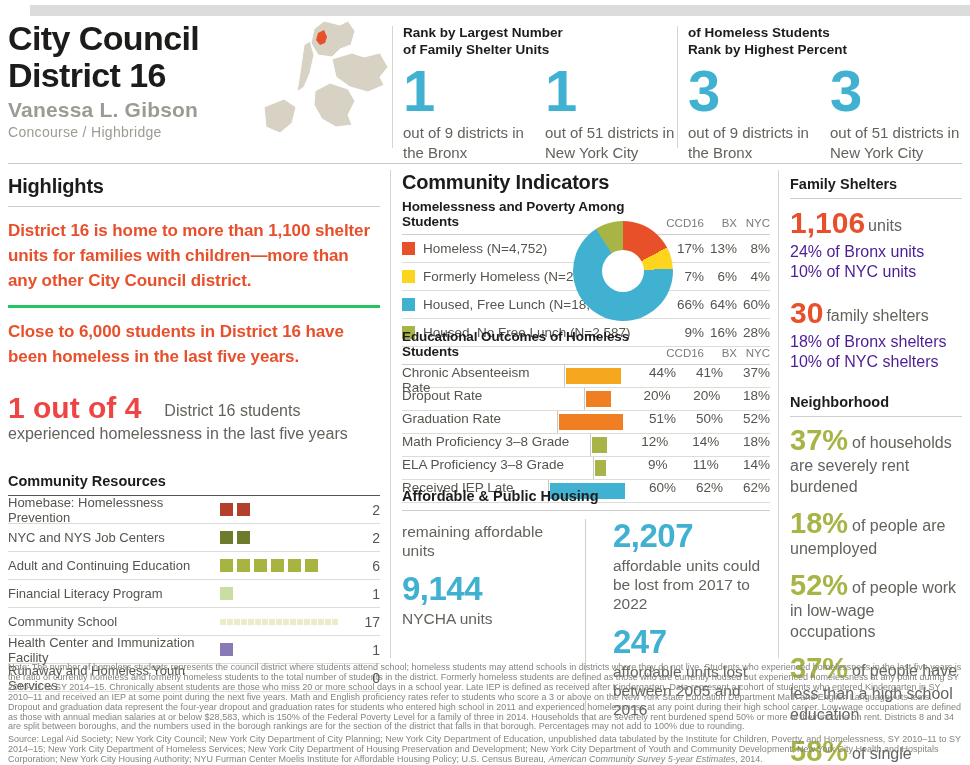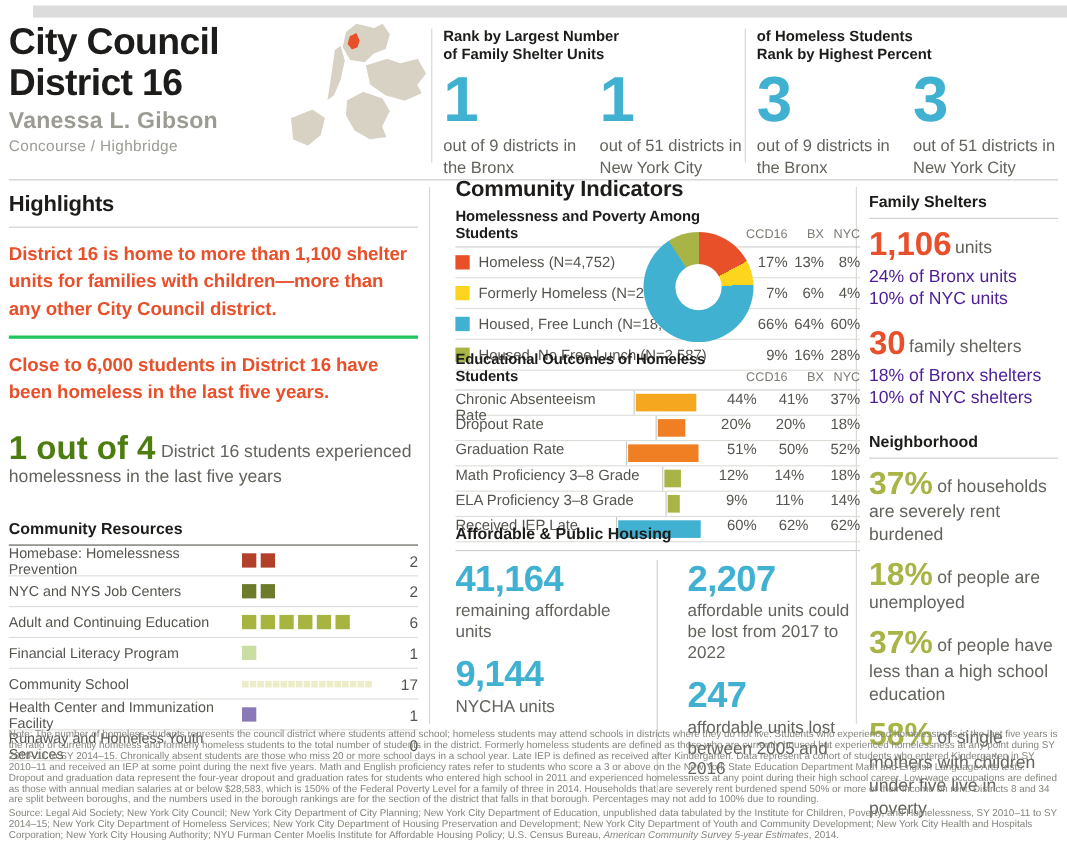--- a/index.html
+++ b/index.html
@@ -28,34 +28,34 @@
   .vd4{left:778px;top:170px;height:488px;}
   .hdiv{position:absolute;left:8px;right:8px;top:163px;height:1px;background:#c9c8c5;}
 
   
   .col-left{position:absolute;left:8px;top:170px;width:372px;height:490px;}
   h2{font-size:20px;font-weight:bold;margin:0;padding:5px 0 8px;letter-spacing:-0.2px;}
   .col-left h2{border-bottom:1px solid #cfcecb;}
   .statement{margin:0;padding:11px 0 12px;font-size:17px;font-weight:bold;color:#e84f2b;line-height:25px;letter-spacing:-0.1px;}
   .statement.first{border-bottom:3px solid #22c55e;}
   .bigstat{margin:12px 0 0;font-size:16px;color:#63625c;line-height:22px;}
-  .bigstat .num{font-size:30px;font-weight:bold;color:#4d7c0f;line-height:1;vertical-align:-2px;margin-right:5px;}
+  .bigstat .num{font-size:30px;font-weight:bold;color:#ef4444;line-height:1;vertical-align:-2px;margin-right:23px;}
 
   .resources{position:absolute;left:0;right:0;top:303px;}
   .resources h3{font-size:14.5px;font-weight:bold;margin:0;padding-bottom:6px;border-bottom:1px solid #55544e;}
   .res-row{display:flex;align-items:center;height:27px;border-bottom:1px solid #dddcd8;font-size:13px;color:#55544e;}
   .res-label{width:212px;}
   .res-squares{flex:1;display:flex;align-items:center;gap:4px;}
   .res-squares.small{gap:1px;}
   .square{width:13px;height:13px;flex:none;}
   .square.sm{width:6px;height:6px;}
   .res-count{width:26px;text-align:right;font-size:14px;}
 
   
-  .col-mid{position:absolute;left:402px;top:156px;width:368px;height:490px;margin-left:12px;}
+  .col-mid{position:absolute;left:402px;top:166px;width:368px;height:490px;}
   .sec{position:absolute;left:0;right:0;}
   .sec-poverty{top:33px;} .sec-outcomes{top:163px;} .sec-housing{top:322px;}
   .tbl-header{display:flex;align-items:flex-end;padding-bottom:5px;border-bottom:1px solid #cfcecb;justify-content:space-between;}
   .tbl-title{flex:1;font-size:13.5px;font-weight:bold;letter-spacing:-0.1px;}
   .colh{width:33px;text-align:right;font-size:11.5px;color:#7b7a73;}
   .colh.c1{width:44px;}
   .val{width:33px;text-align:right;font-size:13.5px;color:#55544e;}
   .val.c1{width:44px;}
 
   .p-row{display:flex;align-items:center;height:27px;border-bottom:1px solid #dddcd8;font-size:13.5px;color:#55544e;}
@@ -339,21 +339,20 @@
         <span class="val">62%</span>
         <span class="val">62%</span>
       </div>
     </div>
 
     <div class="sec sec-housing">
       <h3>Affordable &amp; Public Housing</h3>
       <div class="housing-grid">
         <div class="h-col">
           <div class="h-stat">
-            <div class="h-num">41,164</div>
             <div class="h-cap">remaining affordable units</div>
           </div>
           <div class="h-stat">
             <div class="h-num">9,144</div>
             <div class="h-cap">NYCHA units</div>
           </div>
         </div>
         <div class="h-col right">
           <div class="h-stat">
             <div class="h-num">2,207</div>
@@ -377,19 +376,20 @@
     </div>
     <div class="fs-block">
       <p class="fs-stat"><span class="fs-num">30</span><span>family shelters</span></p>
       <div class="fs-line">18% of Bronx shelters</div>
       <div class="fs-line">10% of NYC shelters</div>
     </div>
 
     <h3 class="nb-head">Neighborhood</h3>
     <p class="nb-stat"><span class="nb-num">37%</span><span>of households are severely rent burdened</span></p>
     <p class="nb-stat"><span class="nb-num">18%</span><span>of people are unemployed</span></p>
+    <p class="nb-stat"><span class="nb-num">52%</span><span>of people work in low-wage occupations</span></p>
     <p class="nb-stat"><span class="nb-num">37%</span><span>of people have less than a high school education</span></p>
     <p class="nb-stat"><span class="nb-num">58%</span><span>of single mothers with children under five live in poverty</span></p>
   </div>
 
   <div class="note">Note: The number of homeless students represents the council district where students attend school; homeless students may attend schools in districts where they do not live. Students who experienced homelessness in the last five years is the ratio of currently homeless and formerly homeless students to the total number of students in the district. Formerly homeless students are defined as those who are currently housed but experienced homelessness at any point during SY 2010–11 to SY 2014–15. Chronically absent students are those who miss 20 or more school days in a school year. Late IEP is defined as received after Kindergarten. Data represent a cohort of students who entered Kindergarten in SY 2010–11 and received an IEP at some point during the next five years. Math and English proficiency rates refer to students who score a 3 or above on the New York State Education Department Math and English Language Arts tests. Dropout and graduation data represent the four-year dropout and graduation rates for students who entered high school in 2011 and experienced homelessness at any point during their high school career. Low-wage occupations are defined as those with annual median salaries at or below $28,583, which is 150% of the Federal Poverty Level for a family of three in 2014. Households that are severely rent burdened spend 50% or more of their income on rent. Districts 8 and 34 are split between boroughs, and the numbers used in the borough rankings are for the section of the district that falls in that borough. Percentages may not add to 100% due to rounding.</div>
   <div class="source"><span>Source: Legal Aid Society; New York City Council; New York City Department of City Planning; New York City Department of Education, unpublished data tabulated by the Institute for Children, Poverty, and Homelessness, SY 2010–11 to SY 2014–15; New York City Department of Homeless Services; New York City Department of Housing Preservation and Development; New York City Department of Youth and Community Development; New York City Health and Hospitals Corporation; New York City Housing Authority; NYU Furman Center Moelis Institute for Affordable Housing Policy; U.S. Census Bureau, </span><i>American Community Survey 5-year Estimates</i><span>, 2014.</span></div>
 </div>
 
 </body></html>

